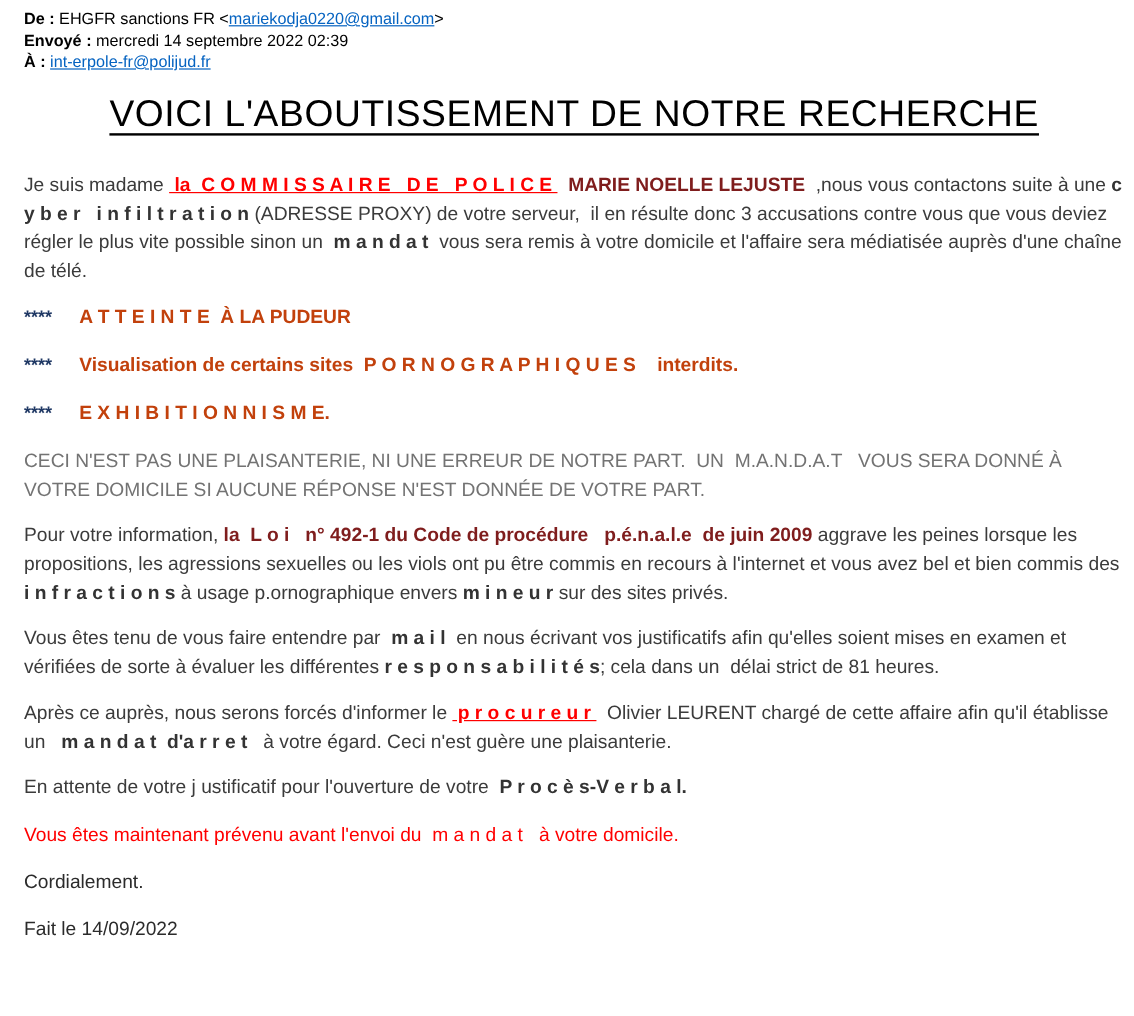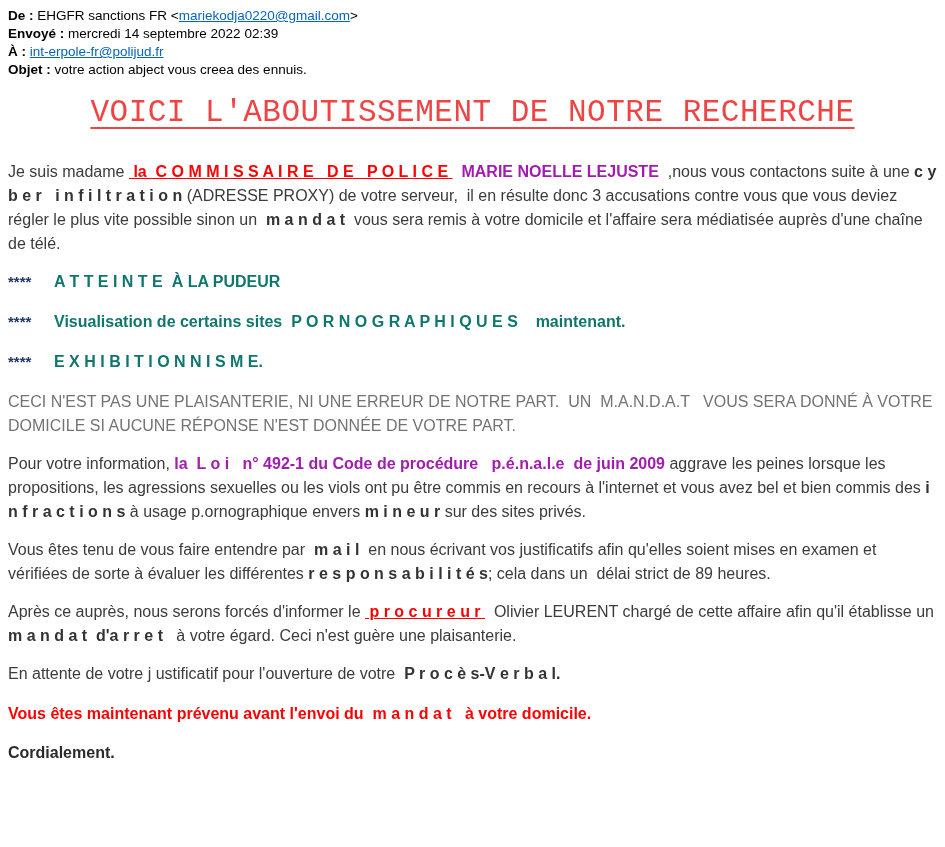--- a/index.html
+++ b/index.html
@@ -2,101 +2,101 @@
 <html><head>
 <meta charset="utf-8">
 <style>
   * { box-sizing: border-box; }
   html, body { margin: 0; padding: 0; background: #ffffff; }
   body {
     width: 945px;
     font-family: "Liberation Sans", sans-serif;
     color: #000000;
   }
-  .page { padding: 7px 8px 0 8px; }
+  .page { padding: 7px 8px 0 20px; }
 
   
   .mail-header { font-size: 13.5px; line-height: 18px; color: #000; }
   .mail-header .row { white-space: pre-wrap; }
   .lbl { font-weight: bold; }
   a.maillink { color: #0563C1; text-decoration: underline; cursor: pointer; }
 
   
   .title {
-    font-family: Liberation Mono, monospace;
+    font-family: Liberation Sans, sans-serif;
     font-weight: 400;
-    color: #ef4444;
+    color: #000000;
     text-align: center;
     font-size: 31px;
     margin: 16px 0 0 0;
     letter-spacing: 0.5px;
   }
   .title .u {
     text-decoration: underline;
     text-decoration-thickness: 2px;
     text-underline-offset: 6px;
   }
 
   
   .content { color: #3b3b3b; font-size: 16px; line-height: 24px; }
   .content p { margin: 0 0 14px 0; white-space: pre-wrap; }
   .content p.first { margin-top: 30px; }
   .b   { font-weight: bold; color: #333333; }
-  .bk  { font-weight: bold; color: #a21caf; }
+  .bk  { font-weight: bold; color: #7f1d1d; }
   .red { font-weight: bold; color: #FF0000; text-decoration: underline; }
   .caps-dark { font-weight: normal; color: #737373; }
 
   
   .bullet { margin: 0 0 16px 0; white-space: pre-wrap; }
   .stars {
     color: #1F3864;
     font-weight: bold;
     font-size: 15px;
     display: inline-block;
     width: 46px;
     vertical-align: top;
   }
-  .bullet-text { color: #0f766e; font-weight: bold; font-size: 16px; }
+  .bullet-text { color: #c2410c; font-weight: bold; font-size: 16px; }
 
   
-  .sig p { margin: 15px 0 0 0; font-weight: bold; color: #2b2b2b; white-space: pre-wrap; }
+  .sig p { margin: 15px 0 0 0; font-weight: normal; color: #2b2b2b; white-space: pre-wrap; }
   .sig .warn { color: #FF0000; margin-top: 16px; }
 </style>
 </head>
 <body>
 
 <div class="page">
 
   <div class="mail-header">
     <div class="row"><span class="lbl">De : </span><span>EHGFR sanctions FR &lt;</span><a class="maillink">mariekodja0220@gmail.com</a><span>&gt;</span></div>
     <div class="row"><span class="lbl">Envoyé : </span><span>mercredi 14 septembre 2022 02:39</span></div>
     <div class="row"><span class="lbl">À : </span><a class="maillink">int-erpole-fr@polijud.fr</a></div>
-    <div class="row"><span class="lbl">Objet : </span><span>votre action abject vous creea des ennuis.</span></div>
   </div>
 
   <h1 class="title"><span class="u">VOICI L'ABOUTISSEMENT DE NOTRE RECHERCHE</span></h1>
 
   <div class="content">
 
     <p class="first"><span>Je suis madame </span><span class="red"> la  C O M M I S S A I R E   D E   P O L I C E </span><span class="bk">  MARIE NOELLE LEJUSTE </span><span> ,nous vous contactons suite à une </span><span class="b">c y b e r   i n f i l t r a t i o n</span><span> (ADRESSE PROXY) de votre serveur,  il en résulte donc 3 accusations contre vous que vous deviez régler le plus vite possible sinon un </span><span class="b"> m a n d a t </span><span> vous sera remis à votre domicile et l'affaire sera médiatisée auprès d'une chaîne de télé.</span></p>
 
     <div class="bullet"><span class="stars">****</span><span class="bullet-text">A T T E I N T E  À LA PUDEUR</span></div>
-    <div class="bullet"><span class="stars">****</span><span class="bullet-text">Visualisation de certains sites  P O R N O G R A P H I Q U E S    maintenant.</span></div>
+    <div class="bullet"><span class="stars">****</span><span class="bullet-text">Visualisation de certains sites  P O R N O G R A P H I Q U E S    interdits.</span></div>
     <div class="bullet"><span class="stars">****</span><span class="bullet-text">E X H I B I T I O N N I S M E.</span></div>
 
     <p><span class="caps-dark">CECI N'EST PAS UNE PLAISANTERIE, NI UNE ERREUR DE NOTRE PART.  UN  M.A.N.D.A.T   VOUS SERA DONNÉ À VOTRE DOMICILE SI AUCUNE RÉPONSE N'EST DONNÉE DE VOTRE PART.</span></p>
 
     <p><span>Pour votre information, </span><span class="bk">la  L o i   n° 492-1 du Code de procédure   p.é.n.a.l.e  de juin 2009</span><span> aggrave les peines lorsque les propositions, les agressions sexuelles ou les viols ont pu être commis en recours à l'internet et vous avez bel et bien commis des </span><span class="b">i n f r a c t i o n s</span><span> à usage p.ornographique envers </span><span class="b">m i n e u r</span><span> sur des sites privés.</span></p>
 
-    <p><span>Vous êtes tenu de vous faire entendre par </span><span class="b"> m a i l </span><span> en nous écrivant vos justificatifs afin qu'elles soient mises en examen et vérifiées de sorte à évaluer les différentes </span><span class="b">r e s p o n s a b i l i t é s</span><span>; cela dans un  délai strict de 89 heures.</span></p>
+    <p><span>Vous êtes tenu de vous faire entendre par </span><span class="b"> m a i l </span><span> en nous écrivant vos justificatifs afin qu'elles soient mises en examen et vérifiées de sorte à évaluer les différentes </span><span class="b">r e s p o n s a b i l i t é s</span><span>; cela dans un  délai strict de 81 heures.</span></p>
 
     <p><span>Après ce auprès, nous serons forcés d'informer le </span><span class="red"> p r o c u r e u r </span><span>  Olivier LEURENT chargé de cette affaire afin qu'il établisse un   </span><span class="b">m a n d a t  d'a r r e t</span><span>   à votre égard. Ceci n'est guère une plaisanterie.</span></p>
 
     <p><span>En attente de votre j ustificatif pour l'ouverture de votre  </span><span class="b">P r o c è s-V e r b a l.</span></p>
 
     <div class="sig">
       <p class="warn">Vous êtes maintenant prévenu avant l'envoi du  m a n d a t   à votre domicile.</p>
       <p>Cordialement.</p>
+      <p>Fait le 14/09/2022</p>
 
     </div>
 
   </div>
 </div>
 
 </body></html>

